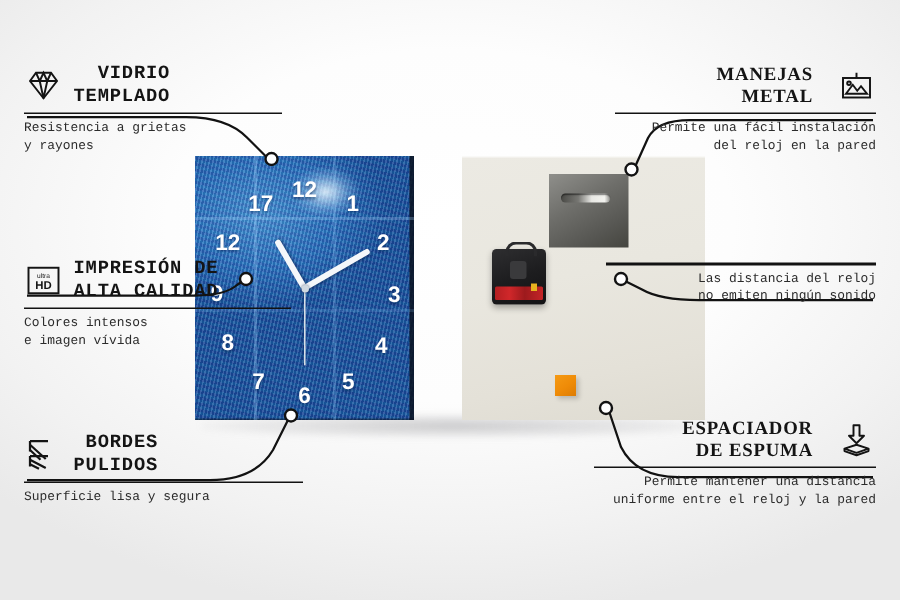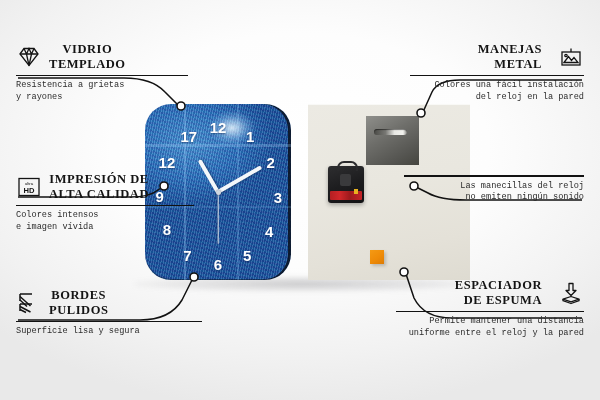--- a/index.html
+++ b/index.html
@@ -13,30 +13,29 @@
     background:
       radial-gradient(ellipse 420px 260px at 300px 150px,#ffffff 0%,#fdfdfd 45%,#f2f2f2 78%,#e9e9e9 100%),
       linear-gradient(180deg,#f3f3f3 0%,#ffffff 18%,#ffffff 72%,#ececec 100%);
   }
 
   
   #product{
     position:absolute;left:130px;top:104px;width:340px;height:176px;
   }
   #clock{
-    position:absolute;left:15px;top:0;width:146px;height:176px;
+    position:absolute;left:0;top:0;width:146px;height:176px;
     background:
       repeating-linear-gradient(102deg,rgba(255,255,255,.13) 0 1px,rgba(0,30,80,.16) 1px 2.4px),
       repeating-linear-gradient(12deg,rgba(0,200,200,.10) 0 2px,rgba(0,0,90,.07) 2px 4px),
       radial-gradient(ellipse 120px 90px at 30% 22%,#4f93d8 0%,#2f6fc0 40%,#1d4f9e 70%),
       radial-gradient(ellipse 150px 120px at 78% 82%,#19b6c4 0%,#1272b8 45%,#0d3f86 100%),
       linear-gradient(160deg,#5a9ddd 0%,#2a6ec2 35%,#1450a2 65%,#0c3a82 100%);
     box-shadow:inset -3px 0 0 rgba(10,18,30,.85), inset 0 -1px 0 rgba(10,18,30,.5);
     overflow:hidden;
-    border-radius:26px;
   }
   #clock .grid{
     position:absolute;inset:0;
     background:
       linear-gradient(90deg,transparent 0 27%,rgba(160,210,255,.30) 27% 28.4%,transparent 28.4%),
       linear-gradient(90deg,transparent 0 63%,rgba(150,205,255,.22) 63% 64.2%,transparent 64.2%),
       linear-gradient(180deg,transparent 0 23%,rgba(170,215,255,.26) 23% 24.3%,transparent 24.3%),
       linear-gradient(180deg,transparent 0 58%,rgba(140,200,250,.16) 58% 59%,transparent 59%);
   }
   #clock .glow{
@@ -108,21 +107,21 @@
     font-family:"Liberation Serif",serif;font-weight:700;
     font-size:12.5px;line-height:1.18;letter-spacing:.55px;color:#141414;
     text-transform:uppercase;white-space:pre-line;
   }
   .co-rule{height:1.6px;background:#121212;margin:3px 0 4px;}
   .co-desc{
     font-family:Liberation Mono, monospace;font-size:8.6px;line-height:1.34;color:#2b2b2b;
     white-space:pre-line;
   }
   .left .co-head{justify-content:flex-start;}
-  .left .co-title{text-align:center;}
+  .left .co-title{text-align:right;font-family:Liberation Mono, monospace;}
   .left .co-desc{text-align:left;}
   .right .co-head{justify-content:flex-end;gap:16px;}
   .right .co-title{text-align:right;}
   .right .co-desc{text-align:right;}
   .ico{width:26px;height:24px;flex:0 0 26px;display:block;}
 
   #co-vidrio  {left:16px;  top:42px;  width:172px;}
   #co-impres  {left:16px;  top:172px; width:178px;}
   #co-bordes  {left:16px;  top:278px; width:186px;margin-top:10px;}
   #co-manejas {left:410px; top:42px;  width:174px;}
@@ -250,27 +249,27 @@
       <svg class="ico" viewBox="0 0 26 24">
         <g fill="none" stroke="#141414" stroke-width="1.3">
           <rect x="4" y="7" width="18" height="13"></rect>
           <path d="M13 7 L13 3.5"></path>
           <path d="M6 17.5 L10.5 11.5 L13.5 15.5 L16 12.5 L20 17.5 Z"></path>
           <circle cx="8" cy="10.5" r="1.2"></circle>
         </g>
       </svg>
     </div>
     <div class="co-rule"></div>
-    <div class="co-desc">Colores una fácil instalación
+    <div class="co-desc">Permite una fácil instalación
 del reloj en la pared</div>
   </div>
 
   <div class="callout right" id="co-mecan">
     <div class="co-rule"></div>
-    <div class="co-desc">Las manecillas del reloj
+    <div class="co-desc">Las distancia del reloj
 no emiten ningún sonido</div>
   </div>
 
   <div class="callout right" id="co-espac">
     <div class="co-head">
       <div class="co-title">ESPACIADOR
 DE ESPUMA</div>
       <svg class="ico" viewBox="0 0 26 24">
         <g fill="none" stroke="#141414" stroke-width="1.3" stroke-linejoin="round">
           <path d="M11 2.5 h4 v7 h3 l-5 5 -5-5 h3 Z"></path>

